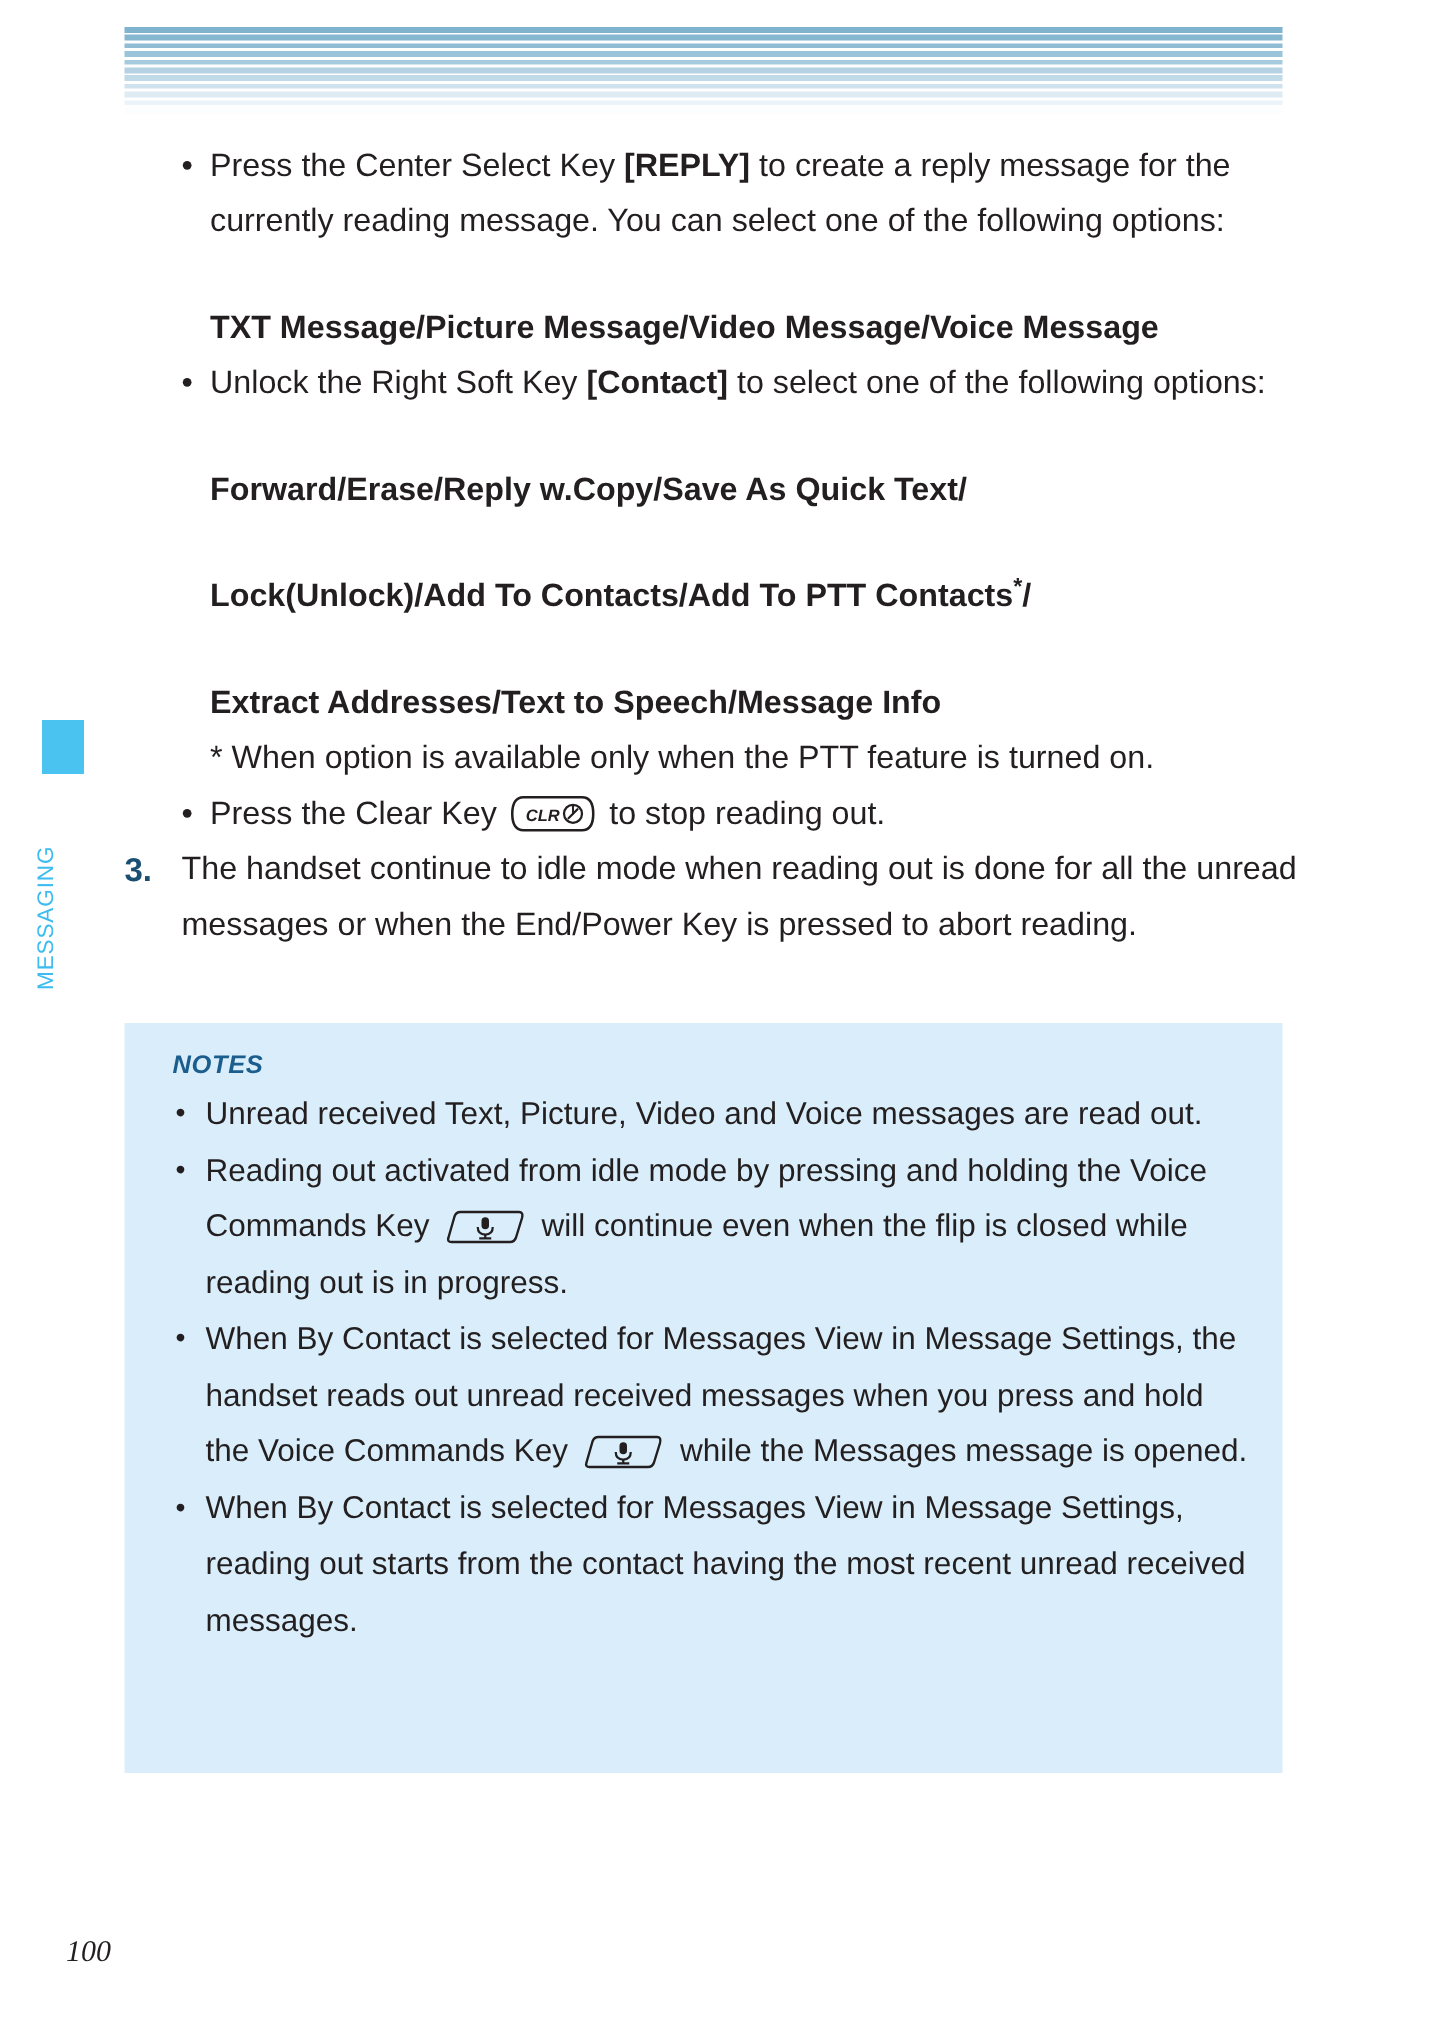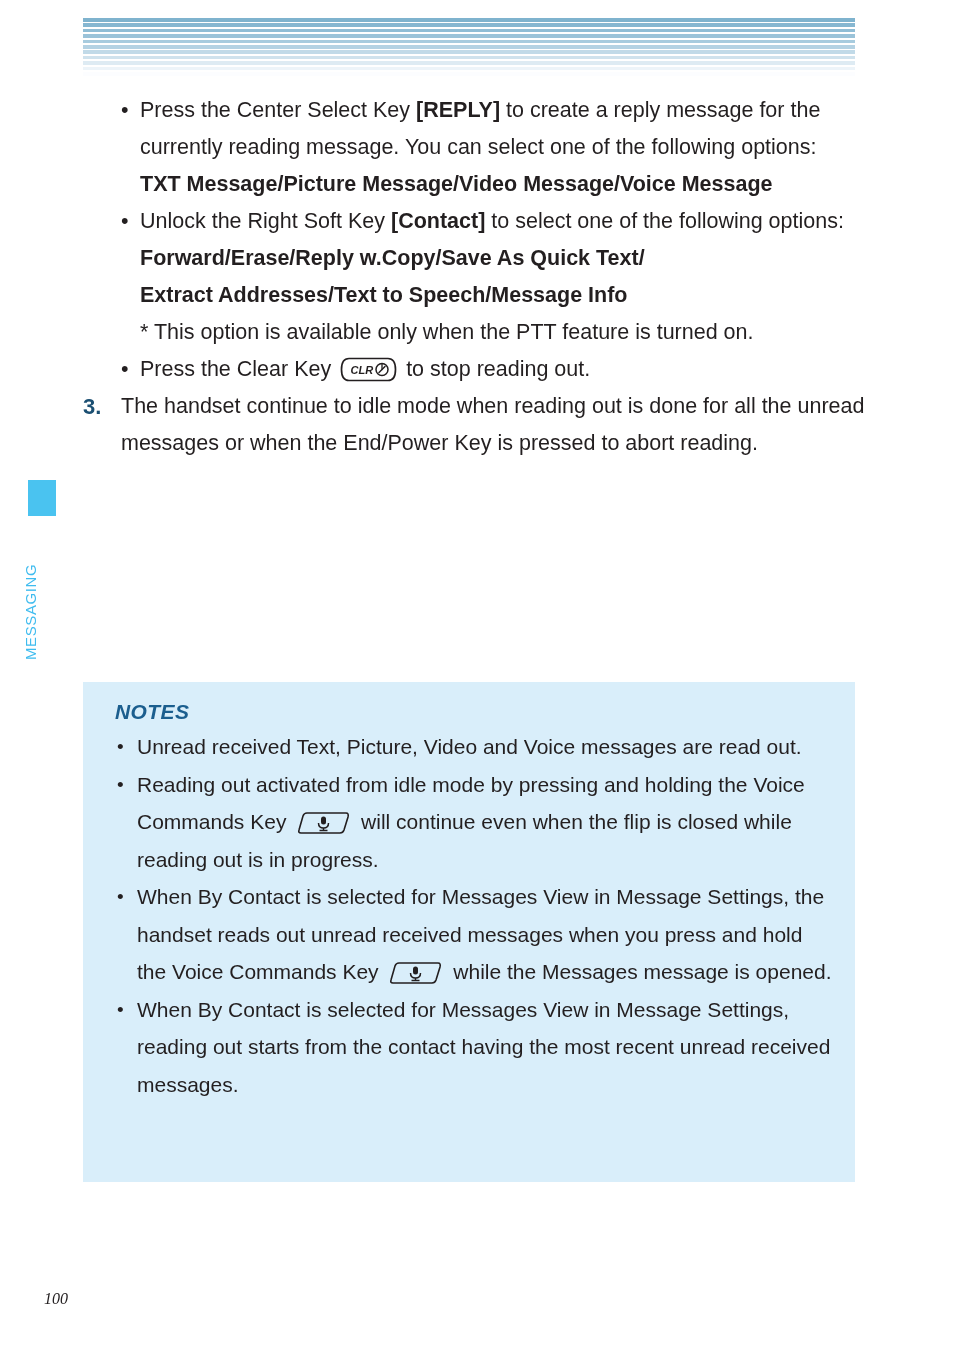--- a/index.html
+++ b/index.html
@@ -73,20 +73,21 @@
   .bullet-item > .dot {
     position: absolute;
     left: 10px;
     top: 0px;
     font-size: 21.5px;
     line-height: 37px;
   }
   .sub-bold {
     font-weight: bold;
     margin-left: 57px;
+    margin-top: 34px;
   }
   .footnote {
     margin-left: 57px;
   }
   .numbered {
     position: relative;
     padding-left: 38px;
     margin-top: 0px;
   }
   .numbered > .num {
@@ -132,21 +133,21 @@
     width: 772px;
     height: 500px;
     background: #d9eefa;
     box-sizing: border-box;
     padding: 18px 22px 0 22px;
   }
   .notes-title {
     color: #1B5E8E;
     font-weight: bold;
     font-style: italic;
-    font-size: 21px;
+    font-size: 17px;
     letter-spacing: 0.4px;
     margin: 0 0 4px 10px;
   }
   .notes-list {
     color: #231f20;
     font-size: 21px;
     line-height: 37.5px;
   }
   .note-item {
     position: relative;
@@ -161,21 +162,21 @@
     line-height: 37.5px;
   }
 
   
   .page-number {
     position: absolute;
     left: 44px;
     top: 1290px;
     font-family: "Liberation Serif", serif;
     font-style: italic;
-    font-size: 16px;
+    font-size: 20px;
     color: #231f20;
   }
 </style>
 </head>
 <body>
 
 <div class="header-band" id="header-band">
     <div class="stripe" style="background: rgb(127, 179, 206); height: 3.6px; margin-bottom: 1.8px;"></div>
     <div class="stripe" style="background: rgb(134, 183, 209); height: 3.6px; margin-bottom: 1.8px;"></div>
     <div class="stripe" style="background: rgb(144, 189, 213); height: 3.6px; margin-bottom: 1.8px;"></div>
@@ -198,22 +199,23 @@
     <span class="dot">•</span>
     <span>Press the Center Select Key </span><b>[REPLY]</b><span> to create a reply message for the currently reading message. You can select one of the following options:</span>
   </div>
   <div class="sub-bold">TXT Message/Picture Message/Video Message/Voice Message</div>
 
   <div class="bullet-item">
     <span class="dot">•</span>
     <span>Unlock the Right Soft Key </span><b>[Contact]</b><span> to select one of the following options:</span>
   </div>
   <div class="sub-bold">Forward/Erase/Reply w.Copy/Save As Quick Text/</div>
+  <div class="sub-bold"><span>Lock(Unlock)/Add To Contacts/Add To PTT Contacts</span><sup class="star">*</sup><span>/</span></div>
   <div class="sub-bold">Extract Addresses/Text to Speech/Message Info</div>
-  <div class="footnote">* This option is available only when the PTT feature is turned on.</div>
+  <div class="footnote">* When option is available only when the PTT feature is turned on.</div>
 
   <div class="bullet-item">
     <span class="dot">•</span><span>Press the Clear Key </span><span class="key-clr"><svg viewBox="0 0 114 50" width="57" height="25" xmlns="http://www.w3.org/2000/svg">
           <path d="M18 3 L96 3 Q111 3 111 25 Q111 47 96 47 L18 47 Q3 47 3 25 Q3 3 18 3 Z" fill="none" stroke="#231f20" stroke-width="3.4"></path>
           <text x="21" y="34" font-family="Liberation Sans, sans-serif" font-size="22" font-weight="bold" fill="#231f20">CLR</text>
           <circle cx="84" cy="25" r="12" fill="none" stroke="#231f20" stroke-width="3"></circle>
           <path d="M78 31 L90 19" stroke="#231f20" stroke-width="3" stroke-linecap="round"></path>
           <path d="M84 15 L84 25" stroke="#231f20" stroke-width="2.6" stroke-linecap="round"></path>
         </svg></span><span> to stop reading out.</span>
   </div>

